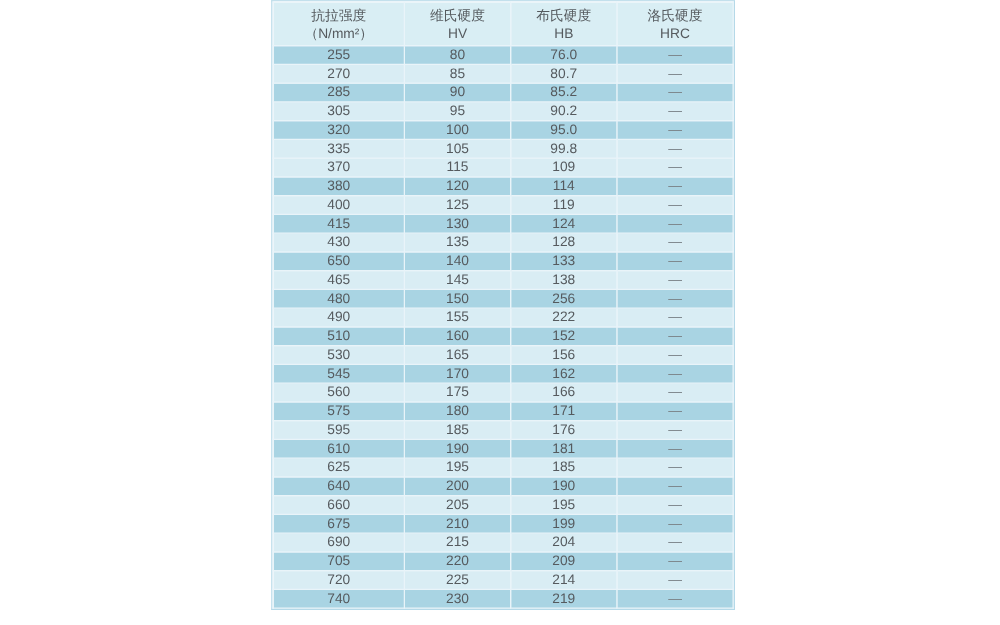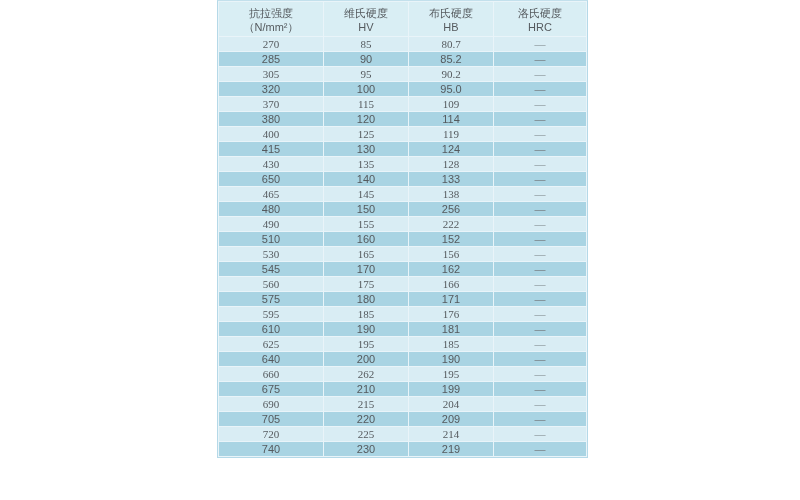--- a/index.html
+++ b/index.html
@@ -45,21 +45,21 @@
     line-height: 14px;
     padding: 2px 0 1px 0;
   }
   th .h-line { display: block; }
   td {
     height: 14px;
     font-size: 11px;
     line-height: 14px;
   }
   tr.dark td  { background: #a9d4e3; }
-  tr.light td { background: #d9edf4; font-family: Liberation Serif, serif; }
+  tr.light td { background: #d9edf4; }
   td:last-child { color: #7b8489; }
 </style>
 </head>
 <body>
 
 <div class="table-wrap">
   <table>
     <colgroup>
       <col class="c0">
         <col class="c1">
@@ -80,20 +80,26 @@
           <span class="h-line">布氏硬度</span>
           <span class="h-line">HB</span>
         </th>
         <th>
           <span class="h-line">洛氏硬度</span>
           <span class="h-line">HRC</span>
         </th>
       </tr>
     </thead>
     <tbody>
+        <tr class="dark">
+          <td>255</td>
+          <td>80</td>
+          <td>76.0</td>
+          <td>—</td>
+        </tr>
         <tr class="light">
           <td>270</td>
           <td>85</td>
           <td>80.7</td>
           <td>—</td>
         </tr>
         <tr class="dark">
           <td>285</td>
           <td>90</td>
           <td>85.2</td>
@@ -105,20 +111,26 @@
           <td>90.2</td>
           <td>—</td>
         </tr>
         <tr class="dark">
           <td>320</td>
           <td>100</td>
           <td>95.0</td>
           <td>—</td>
         </tr>
         <tr class="light">
+          <td>335</td>
+          <td>105</td>
+          <td>99.8</td>
+          <td>—</td>
+        </tr>
+        <tr class="light">
           <td>370</td>
           <td>115</td>
           <td>109</td>
           <td>—</td>
         </tr>
         <tr class="dark">
           <td>380</td>
           <td>120</td>
           <td>114</td>
           <td>—</td>
@@ -214,21 +226,21 @@
           <td>—</td>
         </tr>
         <tr class="dark">
           <td>640</td>
           <td>200</td>
           <td>190</td>
           <td>—</td>
         </tr>
         <tr class="light">
           <td>660</td>
-          <td>262</td>
+          <td>205</td>
           <td>195</td>
           <td>—</td>
         </tr>
         <tr class="dark">
           <td>675</td>
           <td>210</td>
           <td>199</td>
           <td>—</td>
         </tr>
         <tr class="light">

